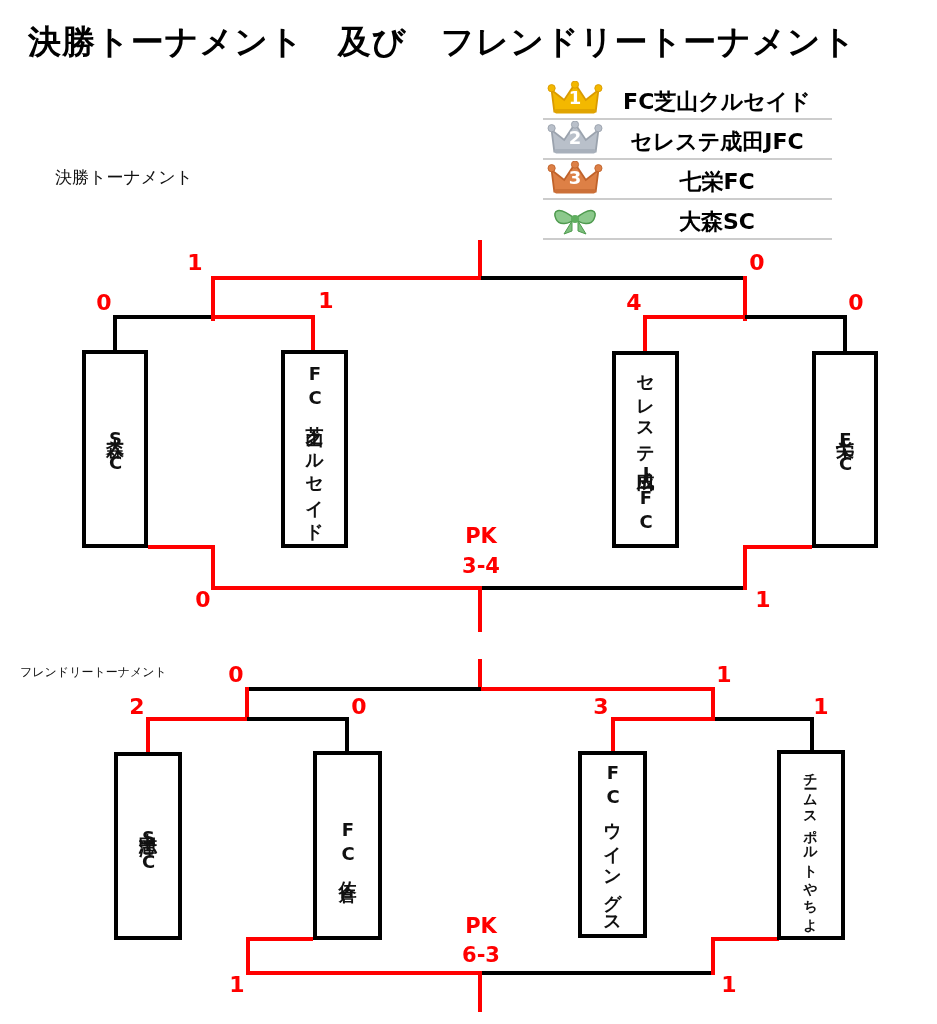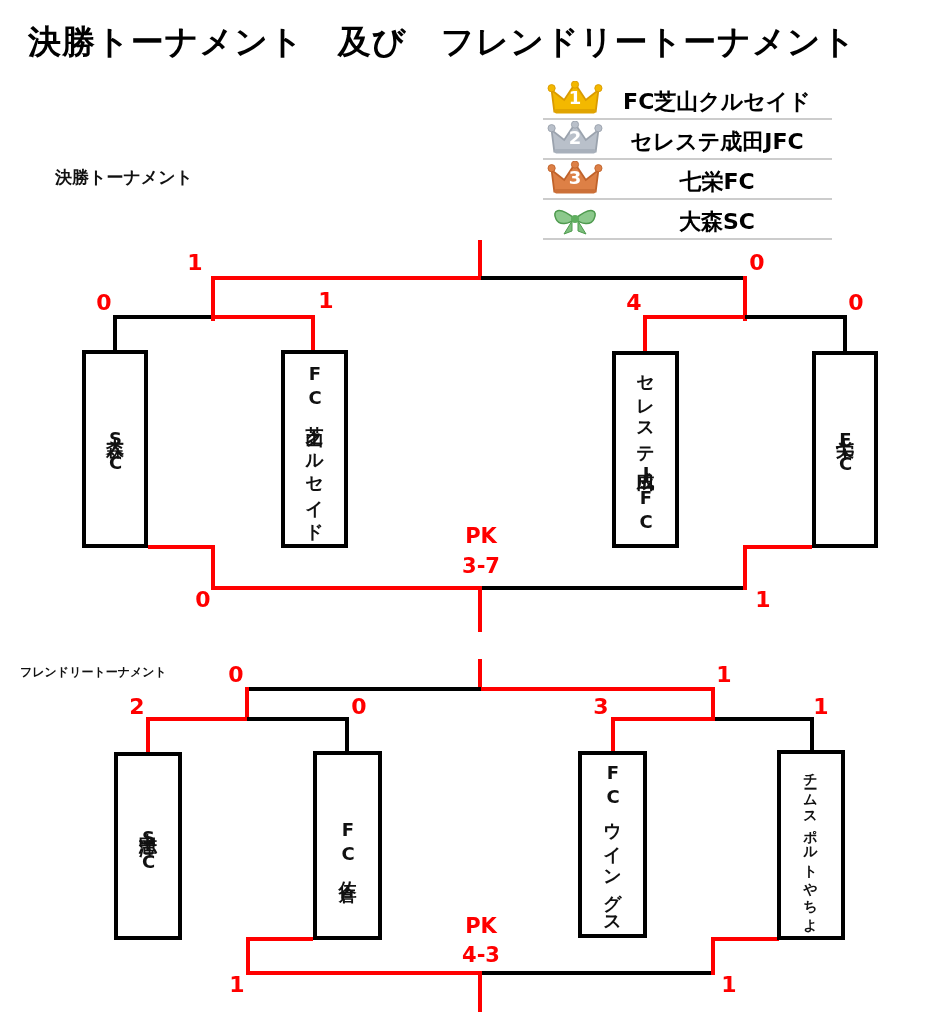--- a/index.html
+++ b/index.html
@@ -1,19 +1,19 @@
 <!DOCTYPE html>
 <html><head>
 <meta charset="utf-8">
 <style>
   html,body{margin:0;padding:0;background:#fff;}
   .canvas{position:relative;width:937px;height:1024px;background:#ffffff;overflow:hidden;
           font-family:"DejaVu Sans","Liberation Sans",sans-serif;color:#000;}
   .title{position:absolute;left:28px;top:20px;font-size:33px;font-weight:700;letter-spacing:1px;white-space:pre;}
-  .section-label{position:absolute;font-weight:700;color:#111;}
+  .section-label{position:absolute;font-weight:400;color:#111;}
   
   .hl{position:absolute;height:4px;background:#000;}
   .vl{position:absolute;width:4px;background:#000;}
   .r{background:#ff0000;}
   
   .team-box{position:absolute;box-sizing:border-box;border:4px solid #000;background:#fff;
             display:flex;align-items:center;justify-content:center;}
   .vtext{writing-mode:vertical-rl;text-orientation:upright;font-size:18px;font-weight:600;
          letter-spacing:3px;line-height:1;color:#111;}
   .vtext.small{font-size:14px;letter-spacing:2px;}
@@ -158,26 +158,26 @@
 
   <div class="score" style="left:178px;top:252px">1</div>
   <div class="score" style="left:740px;top:252px">0</div>
   <div class="score" style="left:87px;top:292px">0</div>
   <div class="score" style="left:309px;top:290px">1</div>
   <div class="score" style="left:617px;top:292px">4</div>
   <div class="score" style="left:839px;top:292px">0</div>
   <div class="score" style="left:186px;top:589px">0</div>
   <div class="score" style="left:746px;top:589px">1</div>
   <div class="pk" style="left:446px;top:526px">PK</div>
-  <div class="pk" style="left:446px;top:556px">3-7</div>
+  <div class="pk" style="left:446px;top:556px">3-4</div>
 
   <div class="score" style="left:219px;top:664px">0</div>
   <div class="score" style="left:707px;top:664px">1</div>
   <div class="score" style="left:120px;top:696px">2</div>
   <div class="score" style="left:342px;top:696px">0</div>
   <div class="score" style="left:584px;top:696px">3</div>
   <div class="score" style="left:804px;top:696px">1</div>
   <div class="score" style="left:220px;top:974px">1</div>
   <div class="score" style="left:712px;top:974px">1</div>
   <div class="pk" style="left:446px;top:916px">PK</div>
-  <div class="pk" style="left:446px;top:945px">4-3</div>
+  <div class="pk" style="left:446px;top:945px">6-3</div>
 
 </div>
 
 </body></html>

